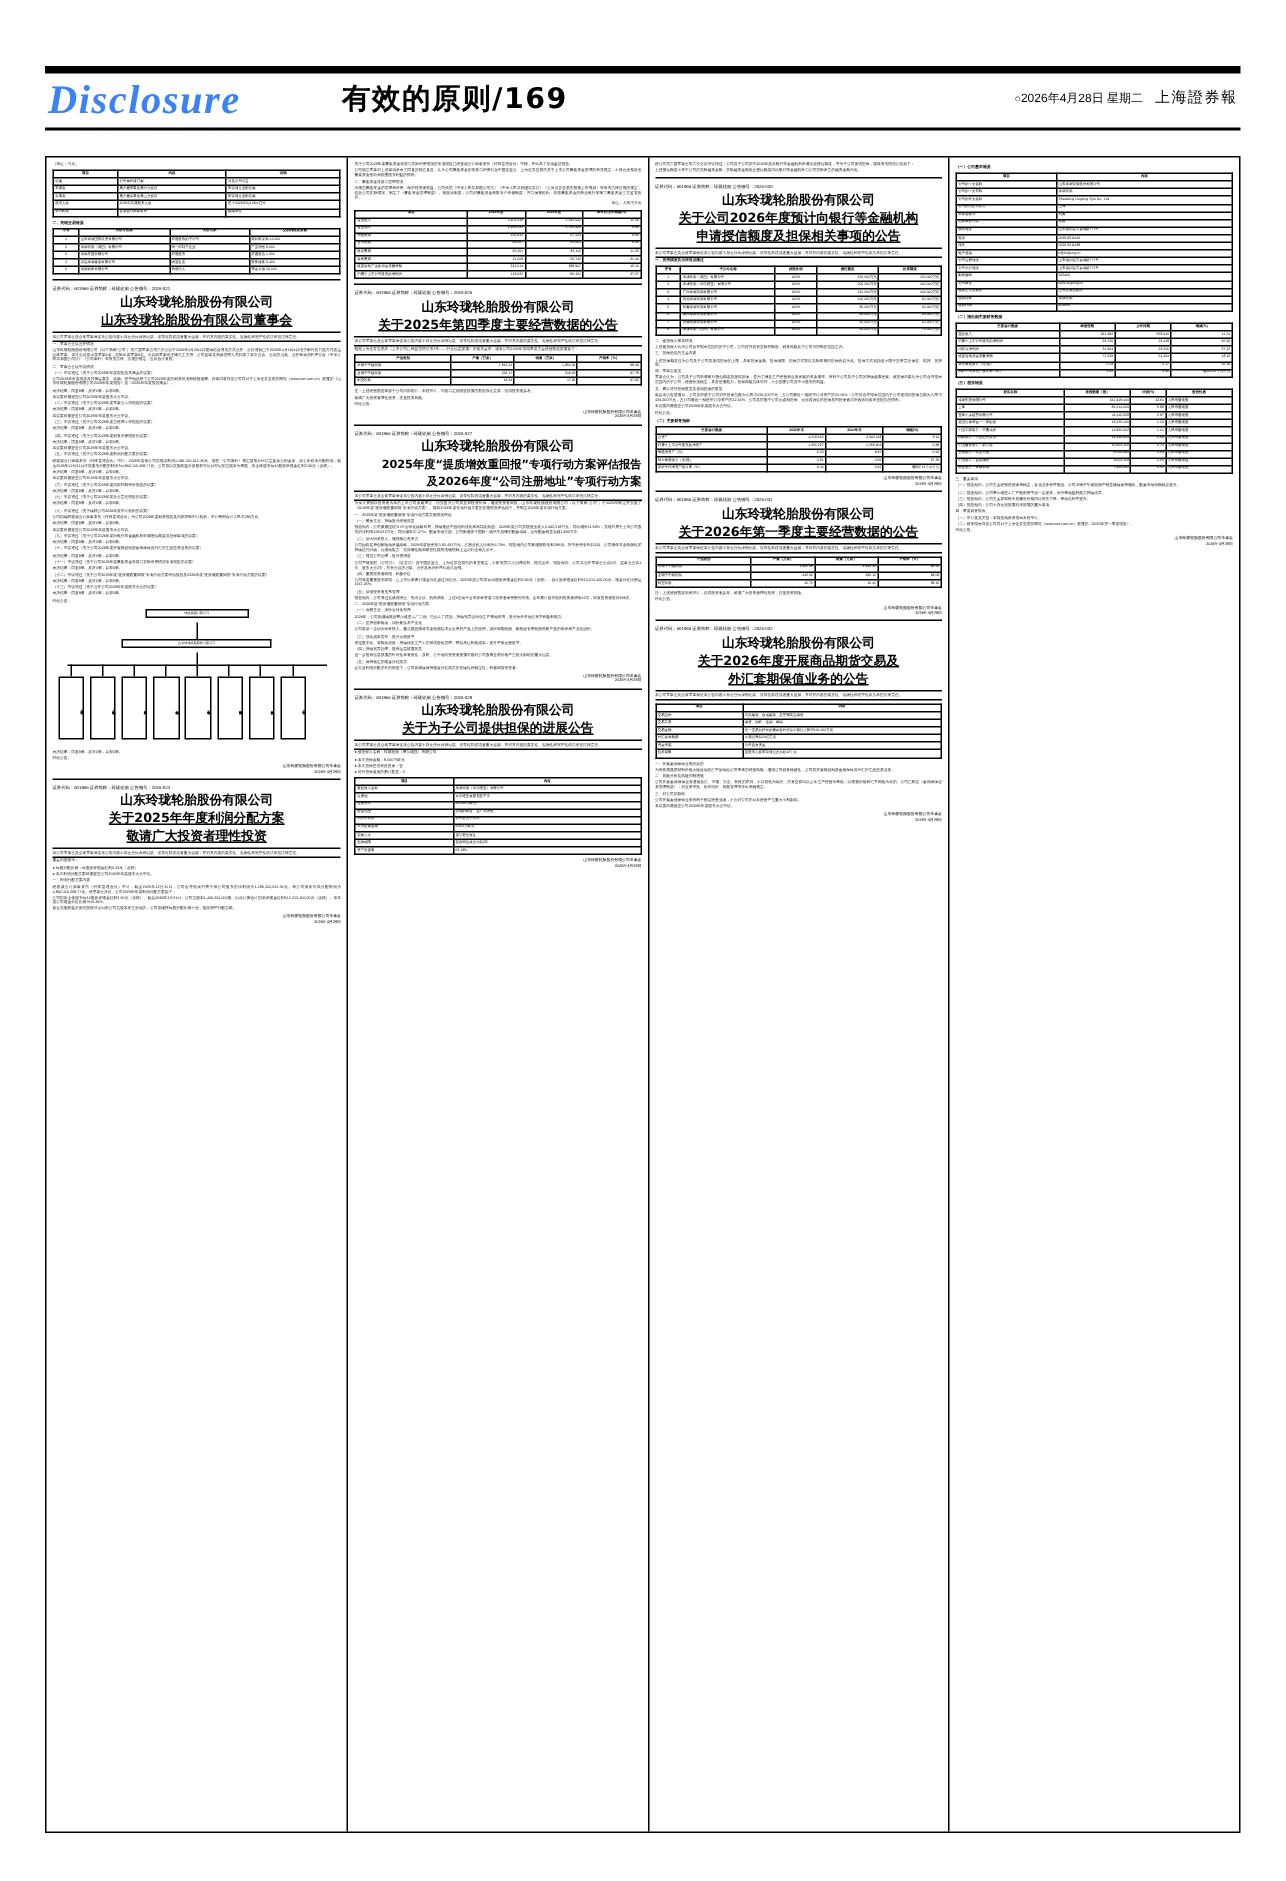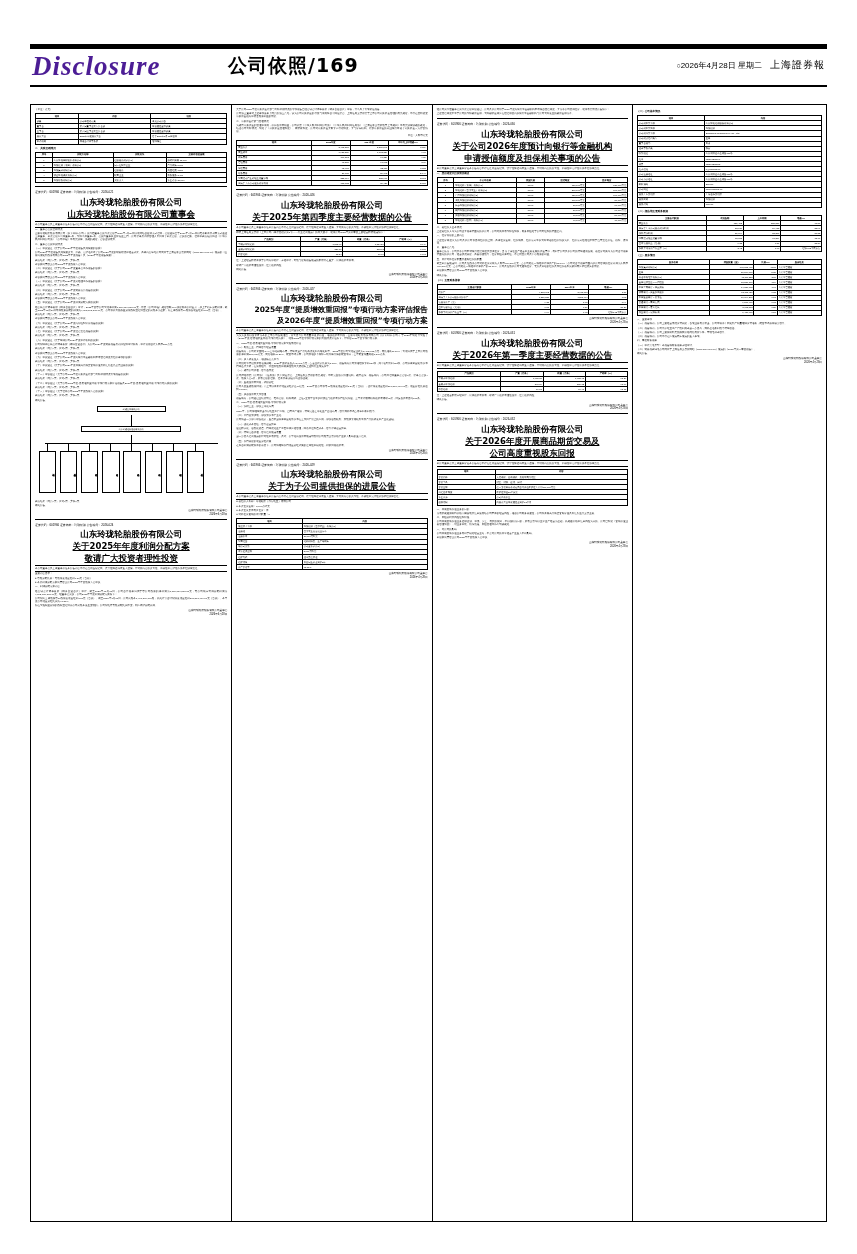--- a/index.html
+++ b/index.html
@@ -7,21 +7,21 @@
   .page{
     width:857px;height:1254px;background:#ffffff;position:relative;overflow:hidden;
     box-sizing:border-box;
   }
   
   .masthead{position:absolute;left:30px;top:44px;width:797px;height:46px;}
   .mh-rule-top{position:absolute;left:0;top:0;width:797px;height:5px;background:#000;}
   .mh-rule-bot{position:absolute;left:0;top:41px;width:797px;height:2px;background:#000;}
   .mh-disclosure{
     position:absolute;left:2px;top:6px;font-family:"Liberation Serif","DejaVu Serif",serif;
-    font-weight:bold;font-style:italic;font-size:27px;letter-spacing:1px;color:#4c1d95;line-height:33px;
+    font-weight:bold;font-style:italic;font-size:27px;letter-spacing:1px;color:#3b82f6;line-height:33px;
   }
   .mh-cn{
     position:absolute;left:198px;top:9px;font-family:"DejaVu Sans",sans-serif;font-weight:bold;
     font-size:19px;color:#000;letter-spacing:1px;
   }
   .mh-right{
     position:absolute;right:2px;top:14px;font-size:8px;color:#000;text-align:right;white-space:nowrap;
   }
   .mh-right .dot{font-size:7px;}
   .mh-paper{
@@ -70,21 +70,21 @@
 </style>
 </head>
 <body>
 
 <div class="page">
 
   <div class="masthead">
     <div class="mh-rule-top"></div>
     <div class="mh-disclosure">Disclosure</div>
     <div class="mh-cn">
-      <span>公司依照</span><span>/169</span>
+      <span>有效的原则</span><span>/169</span>
     </div>
     <div class="mh-right">
       <span class="dot">○</span><span>2026年4月28日 星期二</span><span class="mh-paper">上海證券報</span>
     </div>
     <div class="mh-rule-bot"></div>
   </div>
 
   <div class="content">
     <div class="cols">
 
@@ -389,21 +389,21 @@
         <div class="sig">
           <div>山东玲珑轮胎股份有限公司董事会</div>
           <div>2026年4月28日</div>
         </div>
 
         <div class="rule"></div>
 
         <div class="code">证券代码：601966    证券简称：玲珑轮胎    公告编号：2026-027</div>
         <div class="hdline h-co">山东玲珑轮胎股份有限公司</div>
         <div class="hdline h-t2">2025年度“提质增效重回报”专项行动方案评估报告</div>
-        <div class="hdline h-t2">及2026年度“提质增效重回报”专项行动方案</div>
+        <div class="hdline h-t2">及2026年度“公司注册地址”专项行动方案</div>
         <div class="tiny" style="border-top:0.5px solid #000;border-bottom:0.5px solid #000;padding:1px 0;">本公司董事会及全体董事保证本公告内容不存在任何虚假记载、误导性陈述或者重大遗漏，并对其内容的真实性、准确性和完整性依法承担法律责任。</div>
         <div class="tiny">
           <p>为深入贯彻以投资者为本的上市公司发展理念，切实提升公司质量和投资价值，增强投资者回报，山东玲珑轮胎股份有限公司（以下简称“公司”）于2025年制定并实施了《2025年度“提质增效重回报”专项行动方案》。现将2025年度专项行动方案的实施情况评估如下，并制定2026年度专项行动方案。</p>
           <p>一、2025年度“提质增效重回报”专项行动方案实施情况评估</p>
           <p>（一）聚焦主业，持续提升经营质量</p>
           <p>报告期内，公司紧紧围绕“6+6”全球化战略布局，持续推进产品结构优化和高端化转型。2025年度公司实现营业收入2,462,318万元，同比增长11.59%；实现归属于上市公司股东的净利润118,632万元，同比增长37.27%。配套市场方面，公司新增多个国际一线汽车品牌的配套项目，全年配套销量突破1,800万条。</p>
           <p>（二）加大研发投入，增强核心竞争力</p>
           <p>公司始终坚持创新驱动发展战略，2025年度研发投入92,451万元，占营业收入比例为3.75%。报告期内公司新增授权专利286项，其中发明专利112项。公司液体黄金轮胎技术持续迭代升级，在滚动阻力、抗湿滑性能和耐磨性能等关键指标上达到行业领先水平。</p>
           <p>（三）规范公司治理，提升透明度</p>
           <p>公司严格按照《公司法》《证券法》及中国证监会、上海证券交易所的有关规定，不断完善法人治理结构，规范运作。报告期内，公司共召开董事会会议6次、监事会会议4次、股东大会2次，所有会议的召集、召开及表决程序均合法合规。</p>
@@ -682,21 +682,21 @@
         <div class="sig">
           <div>山东玲珑轮胎股份有限公司董事会</div>
           <div>2026年4月28日</div>
         </div>
 
         <div class="rule"></div>
 
         <div class="code">证券代码：601966    证券简称：玲珑轮胎    公告编号：2026-032</div>
         <div class="hdline h-co">山东玲珑轮胎股份有限公司</div>
         <div class="hdline h-t1">关于2026年度开展商品期货交易及</div>
-        <div class="hdline h-t1">公司高度重视股东回报</div>
+        <div class="hdline h-t1">外汇套期保值业务的公告</div>
         <div class="tiny" style="border-top:0.5px solid #000;border-bottom:0.5px solid #000;padding:1px 0;">本公司董事会及全体董事保证本公告内容不存在任何虚假记载、误导性陈述或者重大遗漏，并对其内容的真实性、准确性和完整性依法承担法律责任。</div>
         <table class="t">
           <thead>
               <tr>
             <th style="width:30%">项目</th>
             <th style="width:70%">内容</th>
           </tr>
             </thead>
           <tbody>
             <tr>

